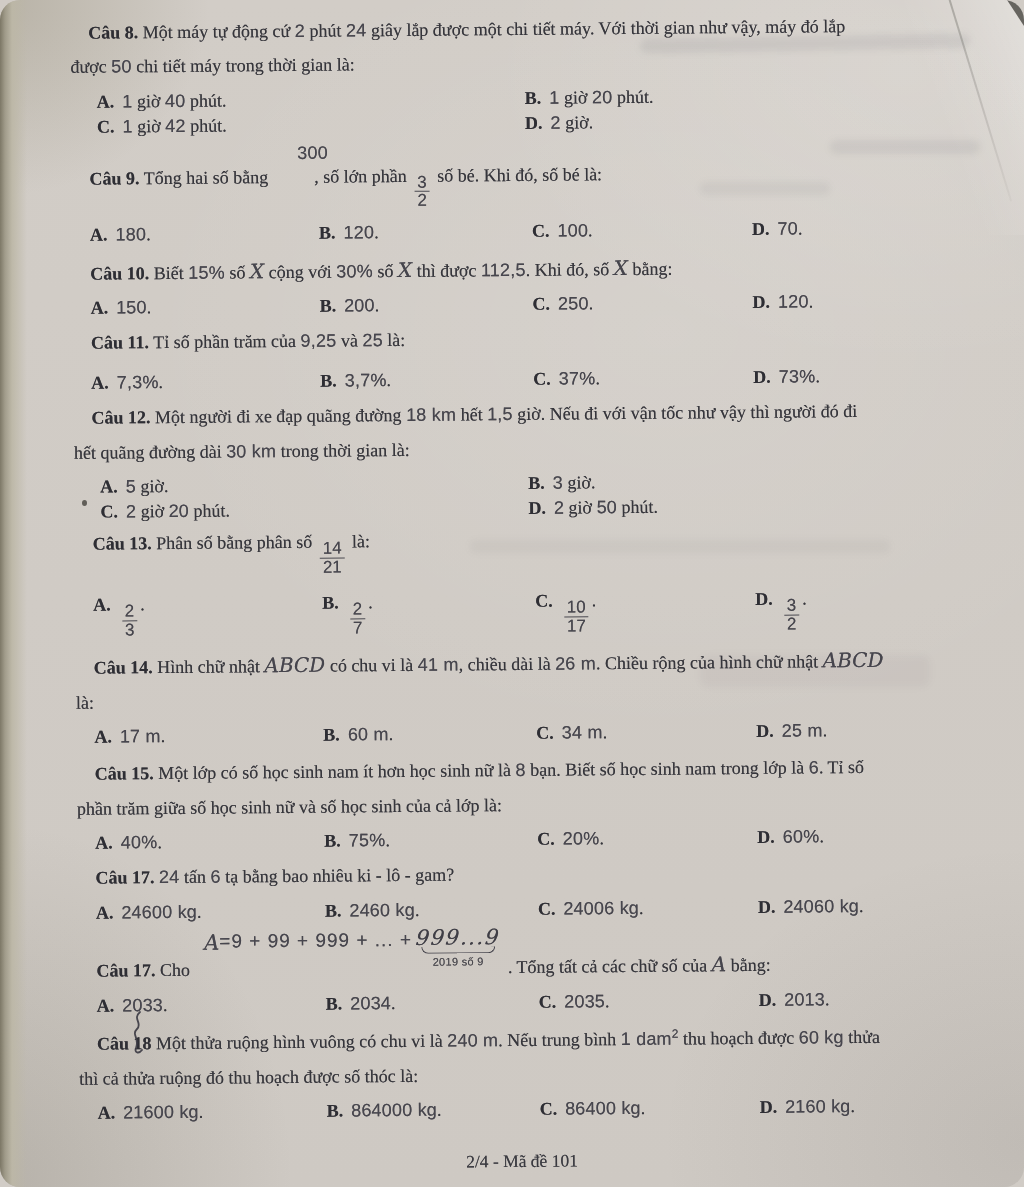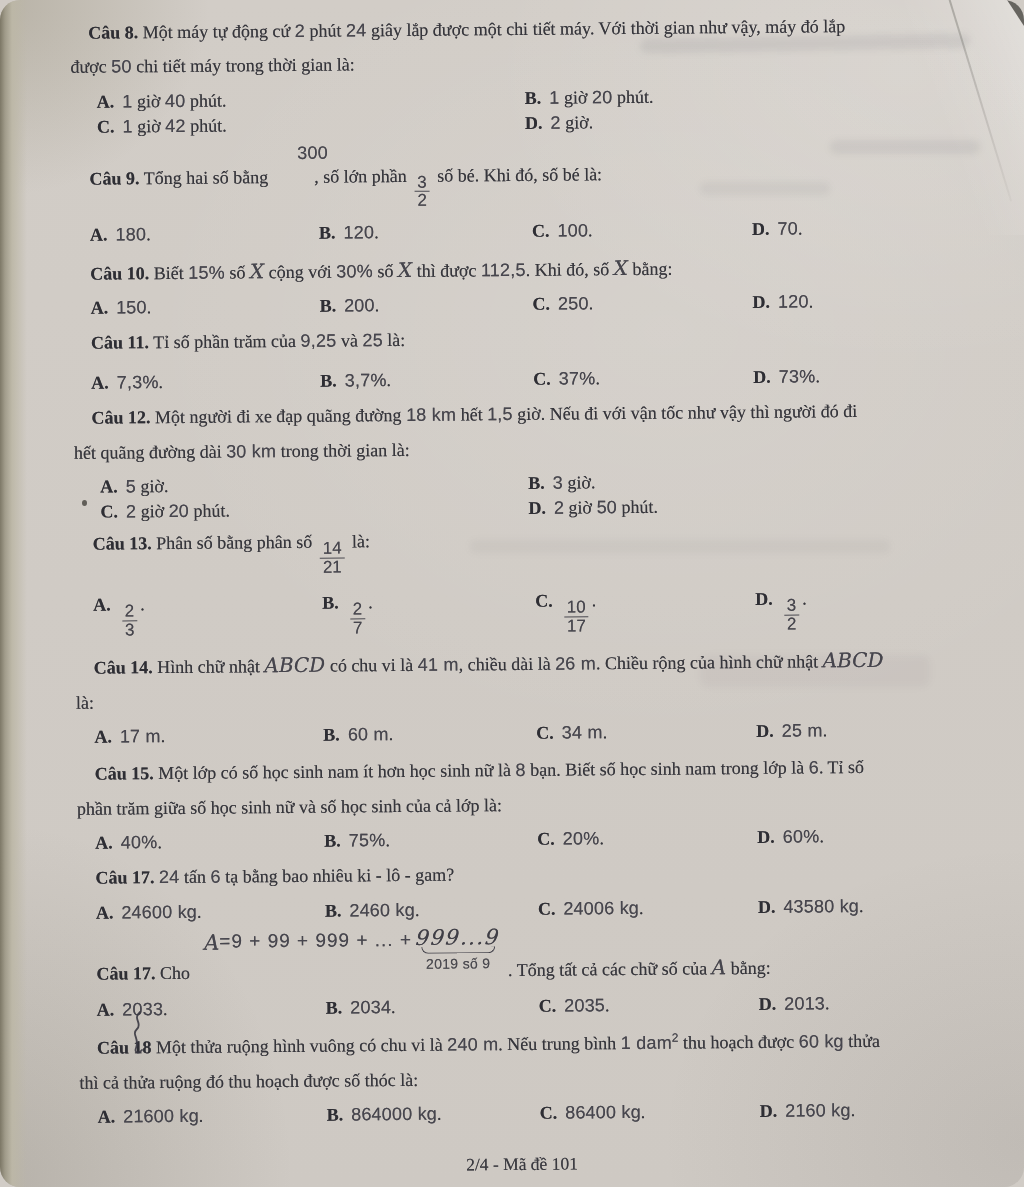--- a/index.html
+++ b/index.html
@@ -77,21 +77,21 @@
 
   .formula{display:flex;align-items:flex-start;margin-left:196px;margin-bottom:-16px;}
   .formula .i{font-size:21px;}
   .formula .n{font-size:19px;letter-spacing:1px;}
   .brace{display:inline-flex;flex-direction:column;align-items:center;margin-left:4px;}
   .script{
     font-family:"DejaVu Serif",serif;font-style:italic;font-size:21px;color:#3f3e46;
     transform:skewX(-7deg);letter-spacing:1.5px;line-height:1;
   }
   .arc{display:block;height:6px;width:86%;border:1.5px solid #44434b;border-top:none;border-radius:0 0 12px 12px;margin-top:-2px;}
-  .brlbl{font-family:"Liberation Sans",sans-serif;font-size:14px;color:#4b4a50;margin-top:1px;letter-spacing:0.3px;}
+  .brlbl{font-family:"Liberation Sans",sans-serif;font-size:11px;color:#4b4a50;margin-top:1px;letter-spacing:0.3px;}
 
   .q8{margin-top:8px;}  .q9{margin-top:6px;}  .q10{margin-top:12px;} .q11{margin-top:12px;}
   .q12{margin-top:12px;}.q13{margin-top:8px;} .q14{margin-top:14px;} .q15{margin-top:14px;}
   .q16{margin-top:12px;}.q17{margin-top:6px;} .q18{margin-top:14px;}
   .q9 .opts{margin-top:8px;} .q11 .opts{margin-top:16px;} .q12 .opts{margin-top:8px;}
   .q13 .opts{margin-top:16px;} .q17 .opts{margin-top:12px;}
 
   .footer{margin-top:28px;text-align:center;font-size:17.5px;color:#3a3a40;}
 </style>
 </head>
@@ -205,21 +205,21 @@
             <div class="opt"><span class="lbl">C.</span><span class="n">20%</span><span class="r">.</span></div>
             <div class="opt"><span class="lbl">D.</span><span class="n">60%</span><span class="r">.</span></div>
           </div>
         </div>
         <div class="q q16">
           <div class="qline"><span class="b">Câu 17.</span><span class="r"> </span><span class="n">24</span><span class="r"> tấn </span><span class="n">6</span><span class="r"> tạ bằng bao nhiêu ki - lô - gam?</span></div>
           <div class="opts opts4">
             <div class="opt"><span class="lbl">A.</span><span class="n">24600 kg</span><span class="r">.</span></div>
             <div class="opt"><span class="lbl">B.</span><span class="n">2460 kg</span><span class="r">.</span></div>
             <div class="opt"><span class="lbl">C.</span><span class="n">24006 kg</span><span class="r">.</span></div>
-            <div class="opt"><span class="lbl">D.</span><span class="n">43580 kg</span><span class="r">.</span></div>
+            <div class="opt"><span class="lbl">D.</span><span class="n">24060 kg</span><span class="r">.</span></div>
           </div>
         </div>
         <div class="q q17">
           <div class="formula">
             <span class="i">A</span>
             <span class="n"> = </span>
             <span class="n">9 + 99 + 999 + ... + </span>
             <span class="brace">
               <span class="script">999...9</span>
               <span class="arc"></span>

